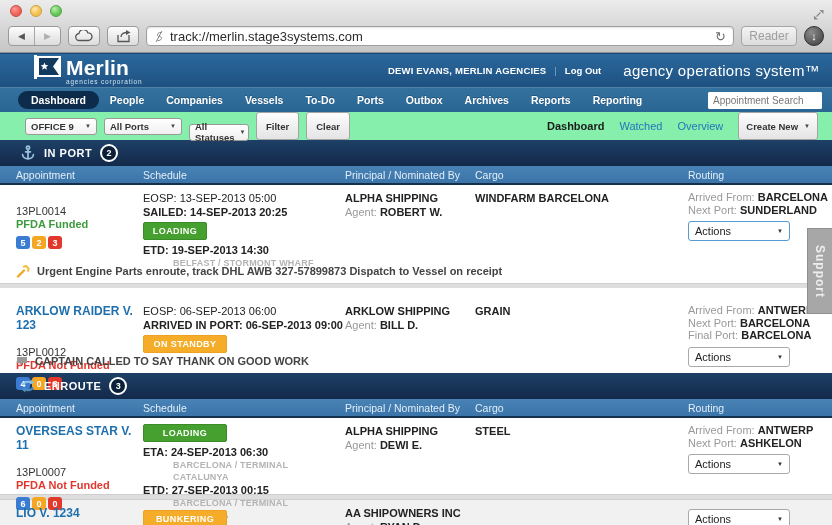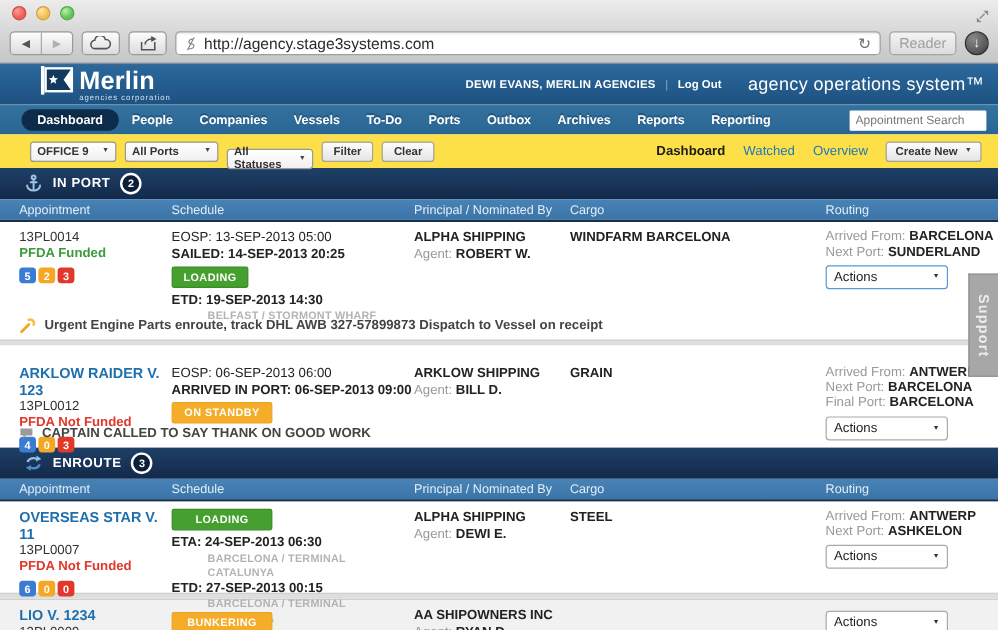--- a/index.html
+++ b/index.html
@@ -38,44 +38,44 @@
   .m-tagline{color:#fff;font-size:15px;letter-spacing:.3px;margin-left:14px;}
 
   
   .navbar{height:24px;background:linear-gradient(#33719f,#2a6694);display:flex;align-items:center;position:relative;border-top:1px solid rgba(255,255,255,.18);}
   .nav-item{color:#fff;font-size:10.5px;font-weight:bold;padding:3px 11px;text-shadow:0 -1px 0 rgba(0,0,0,.25);}
   .nav-item.active{background:#0d2c4b;border-radius:9px;margin-left:18px;padding:3px 13px;}
   .nav-search{position:absolute;right:10px;top:4px;width:104px;height:15px;border:1px solid #fff;border-radius:1px;font-size:10px;padding:0 4px;color:#444;font-family:"Liberation Sans",sans-serif;}
   .nav-search::placeholder{color:#777;}
 
   
-  .fbar{height:28px;background:#fde047;display:flex;align-items:center;gap:7px;padding-left:25px;position:relative;}
+  .fbar{height:28px;background:#86efac;display:flex;align-items:center;gap:7px;padding-left:25px;position:relative;}
   .fselect{height:17px;border:1px solid #999;border-radius:3px;background:linear-gradient(#fff,#f0f0f0);display:flex;align-items:center;justify-content:space-between;font-size:9.5px;font-weight:bold;color:#333;padding:0 5px;box-sizing:border-box;}
   .fselect .caret{font-size:6px;color:#444;margin-left:5px;}
-  .w58{width:72px;}.w68{width:78px;}.w62{width:72px;margin-top:12px;}
-  .fbtn{height:17px;border:1px solid #a3a3a3;border-radius:3px;background:linear-gradient(#fdfdfd,#e4e4e4);display:flex;align-items:center;justify-content:center;font-size:9.5px;font-weight:bold;color:#333;padding:0 9px;box-sizing:border-box;}
+  .w58{width:72px;}.w68{width:78px;}.w62{width:60px;margin-top:12px;}
+  .fbtn{height:28px;border:1px solid #a3a3a3;border-radius:3px;background:linear-gradient(#fdfdfd,#e4e4e4);display:flex;align-items:center;justify-content:center;font-size:9.5px;font-weight:bold;color:#333;padding:0 9px;box-sizing:border-box;}
   .fright{position:absolute;right:14px;display:flex;align-items:center;gap:15px;}
   .flink{font-size:11px;}
   .flink.boldlnk{color:#1c1c1c;font-weight:bold;}
   .flink.bluelnk{color:#2277bb;}
   .createnew{gap:6px;padding:0 7px;}
   .createnew .caret{font-size:6px;color:#444;}
 
   
   .secbar{height:26px;background:linear-gradient(#1e4066,#13294a);display:flex;align-items:center;gap:8px;padding-left:20px;}
   .sec-title{color:#fff;font-size:11px;font-weight:bold;letter-spacing:.5px;}
   .sec-count{width:14px;height:14px;border-radius:50%;background:#0b1f38;border:2px solid #fff;color:#fff;font-size:9px;font-weight:bold;display:flex;align-items:center;justify-content:center;}
 
   .cols{height:19px;background:linear-gradient(#4983b6,#3a74a8);border-bottom:2px solid #14304e;display:grid;grid-template-columns:127px 202px 130px 213px 1fr;align-items:center;padding-left:16px;color:#e2eef8;font-size:10.5px;box-sizing:border-box;}
 
   
   .row{display:grid;grid-template-columns:127px 202px 130px 213px 1fr;padding:6px 0 0 16px;background:#fff;box-sizing:border-box;}
   .row.gray{background:#f1f1f1;border-top:1px solid #cfcfcf;}
   .vessel{color:#1e6fad;font-weight:bold;font-size:12px;line-height:14px;}
-  .ref{font-size:11px;color:#333;line-height:13px;margin-top:1px;}
+  .ref{font-size:11px;color:#333;line-height:13px;margin-top:14px;}
   .pfda-g{color:#3c9a3c;font-weight:bold;font-size:11px;line-height:13px;}
   .pfda-r{color:#e0382e;font-weight:bold;font-size:11px;line-height:13px;}
   .chips{display:flex;gap:2px;margin-top:5px;}
   .chip{min-width:10px;height:13px;border-radius:3px;color:#fff;font-size:9px;font-weight:bold;display:flex;align-items:center;justify-content:center;padding:0 2px;}
   .chip.b{background:#3b7cd3}.chip.o{background:#f5a623}.chip.r{background:#e2382b}
   .sline{font-size:11px;color:#222;line-height:14px;}
   .sline.bold{font-weight:bold;}
   .ssub{font-size:9px;color:#b3b3b3;font-weight:bold;margin-left:30px;line-height:12px;letter-spacing:.2px;}
   .sbadge{text-align:center;font-size:9px;font-weight:bold;color:#fff;padding:3px 0;border-radius:2px;margin:3px 0;letter-spacing:.4px;box-sizing:border-box;}
   .sbadge.green{background:#45a02f;border:1px solid #3a8c27;}
@@ -136,21 +136,21 @@
         <svg width="15" height="13" viewBox="0 0 15 13">
             <path d="M2 5 v6.5 h11 V5" fill="none" stroke="#555" stroke-width="1.3"></path>
             <path d="M5 7 c0-3.5 3.5-4.5 6-4.5" fill="none" stroke="#555" stroke-width="1.3"></path>
             <polygon points="10,0 14.5,2.5 10,5" fill="#555"></polygon>
           </svg>
       </div>
       <div class="urlfield">
         <svg width="10" height="13" viewBox="0 0 12 14">
             <path d="M9 2 C3 2 3 7 6.5 7 C10.5 7 10 12 4 12 M2.5 13.5 L9.5 .5" stroke="#868686" stroke-width="1.2" fill="none"></path>
           </svg>
-        <span class="urltext">http://agency.stage3systems.com</span>
+        <span class="urltext">track://merlin.stage3systems.com</span>
         <span class="refresh">↻</span>
       </div>
       <div class="readerbtn">
           <span>Reader</span>
         </div>
       <div class="dlbtn">
           <span>↓</span>
         </div>
     </div>
   </div>

